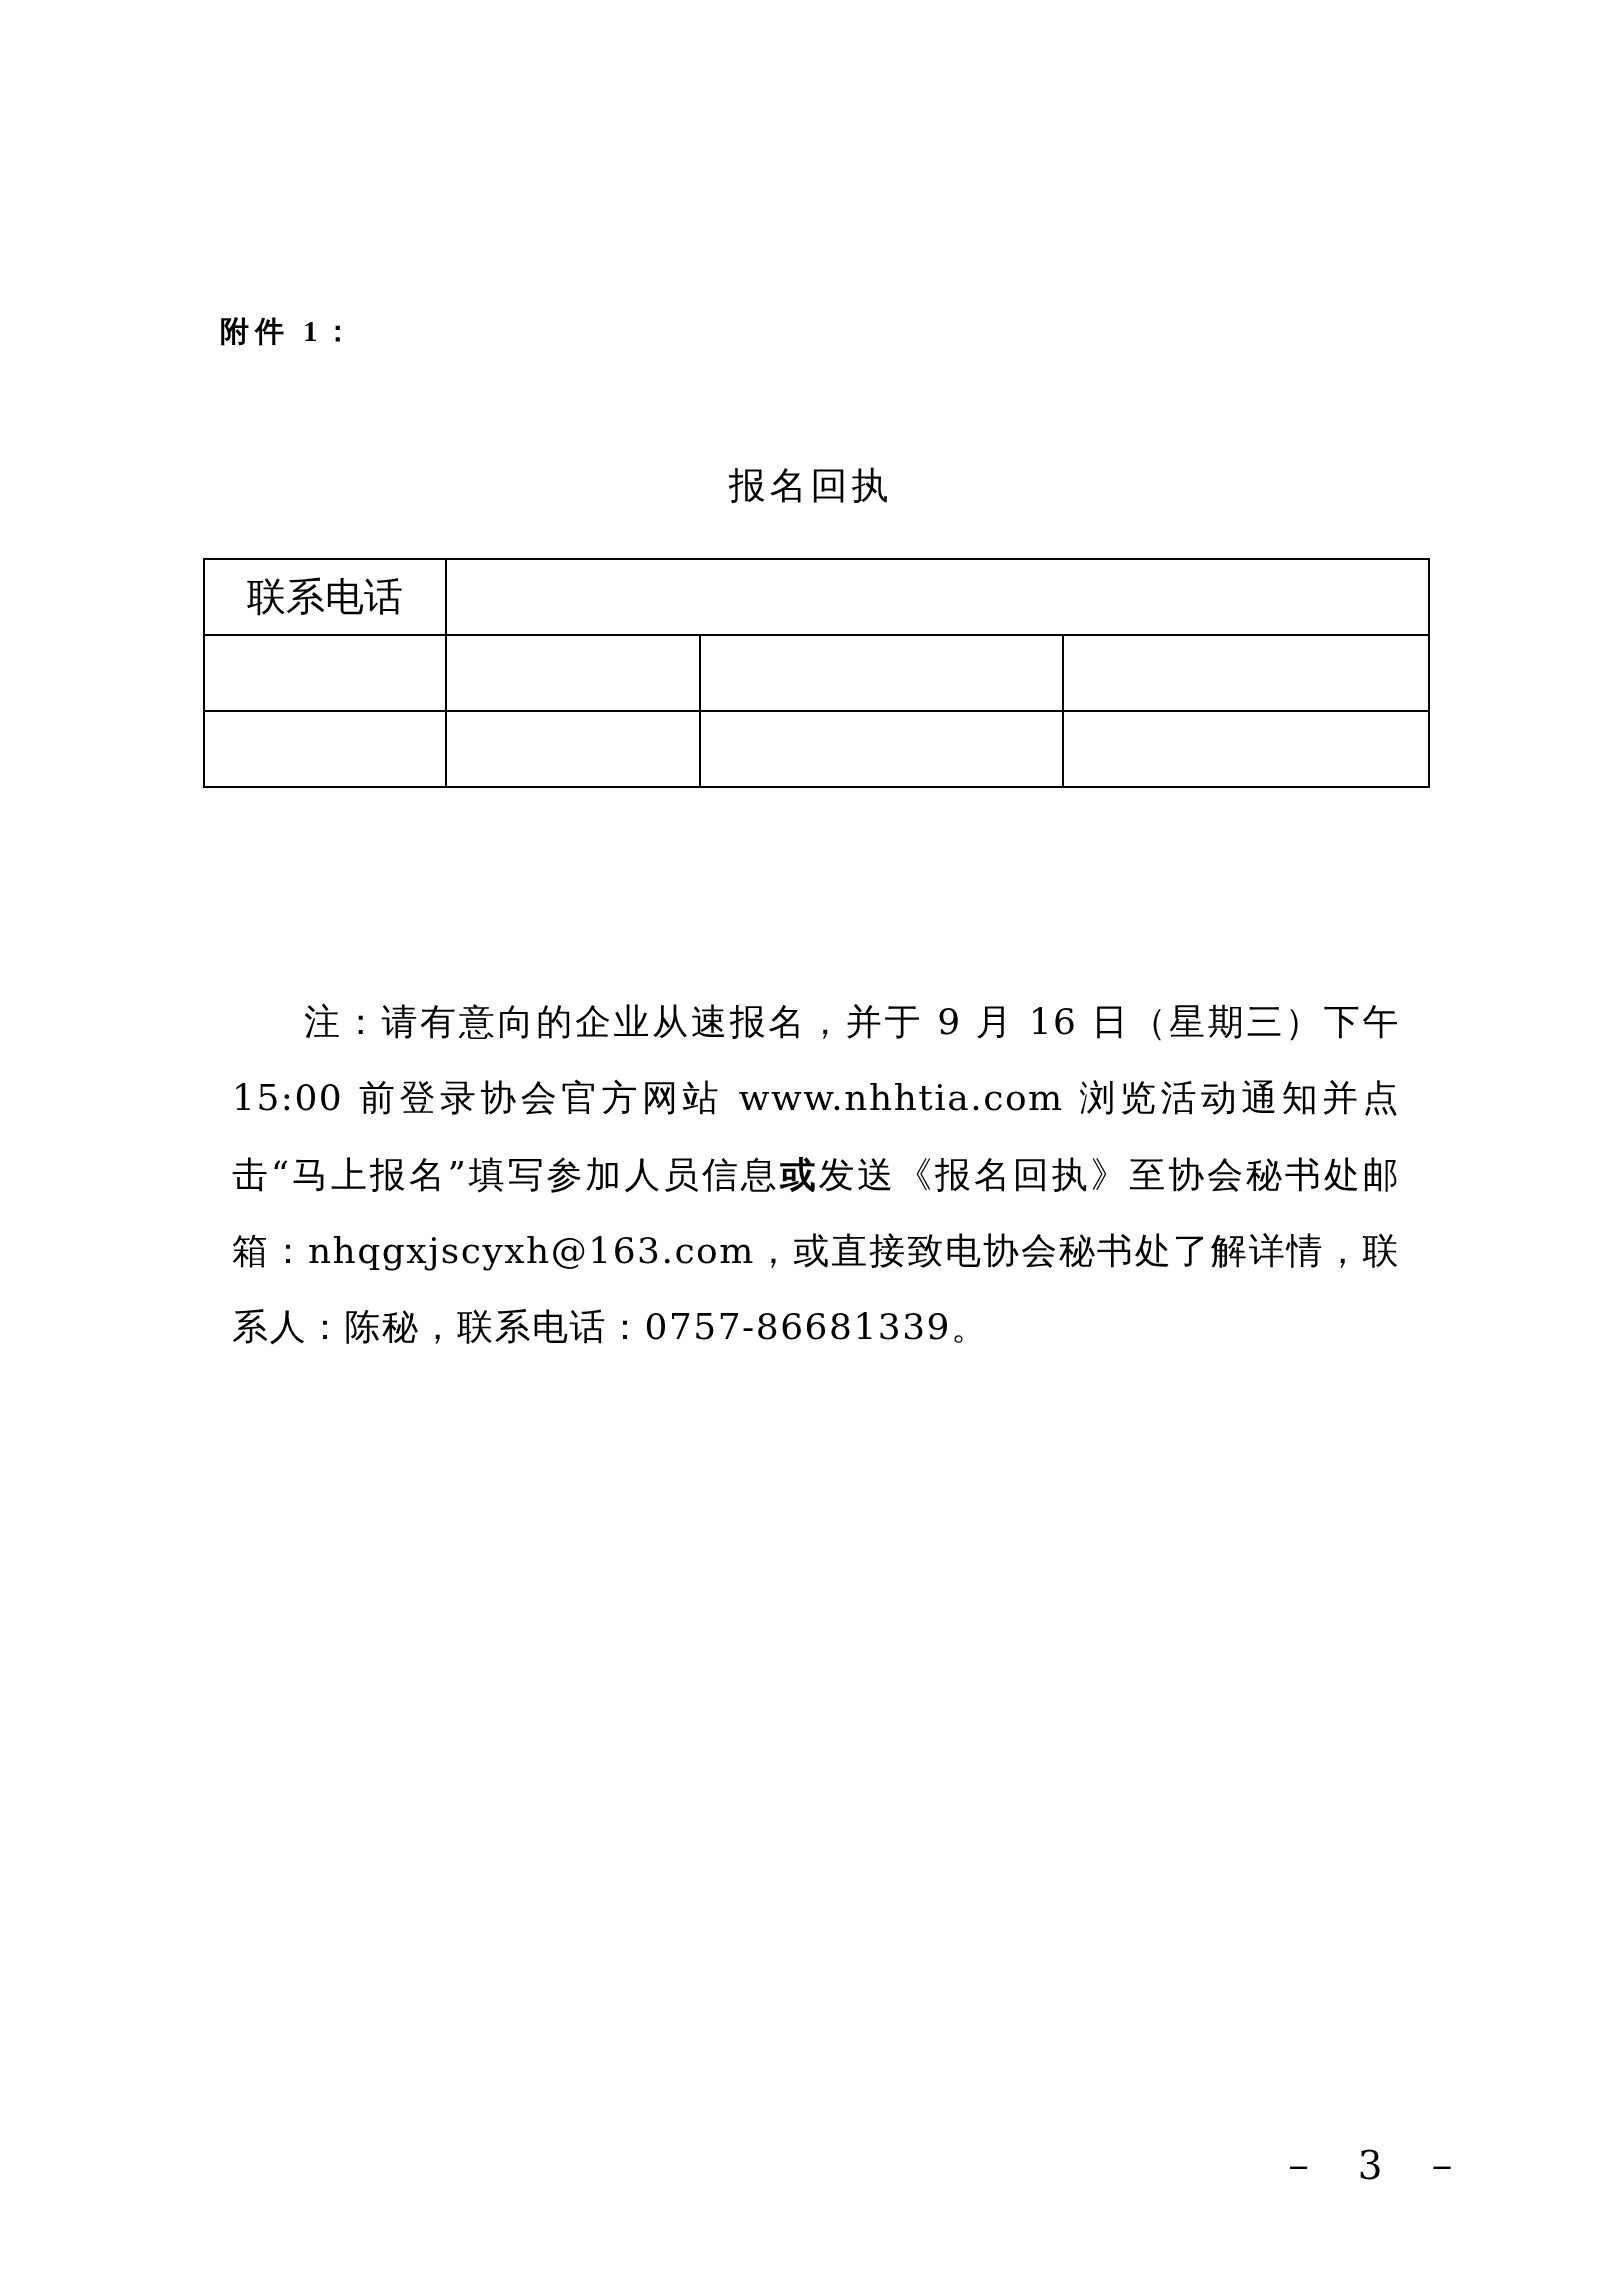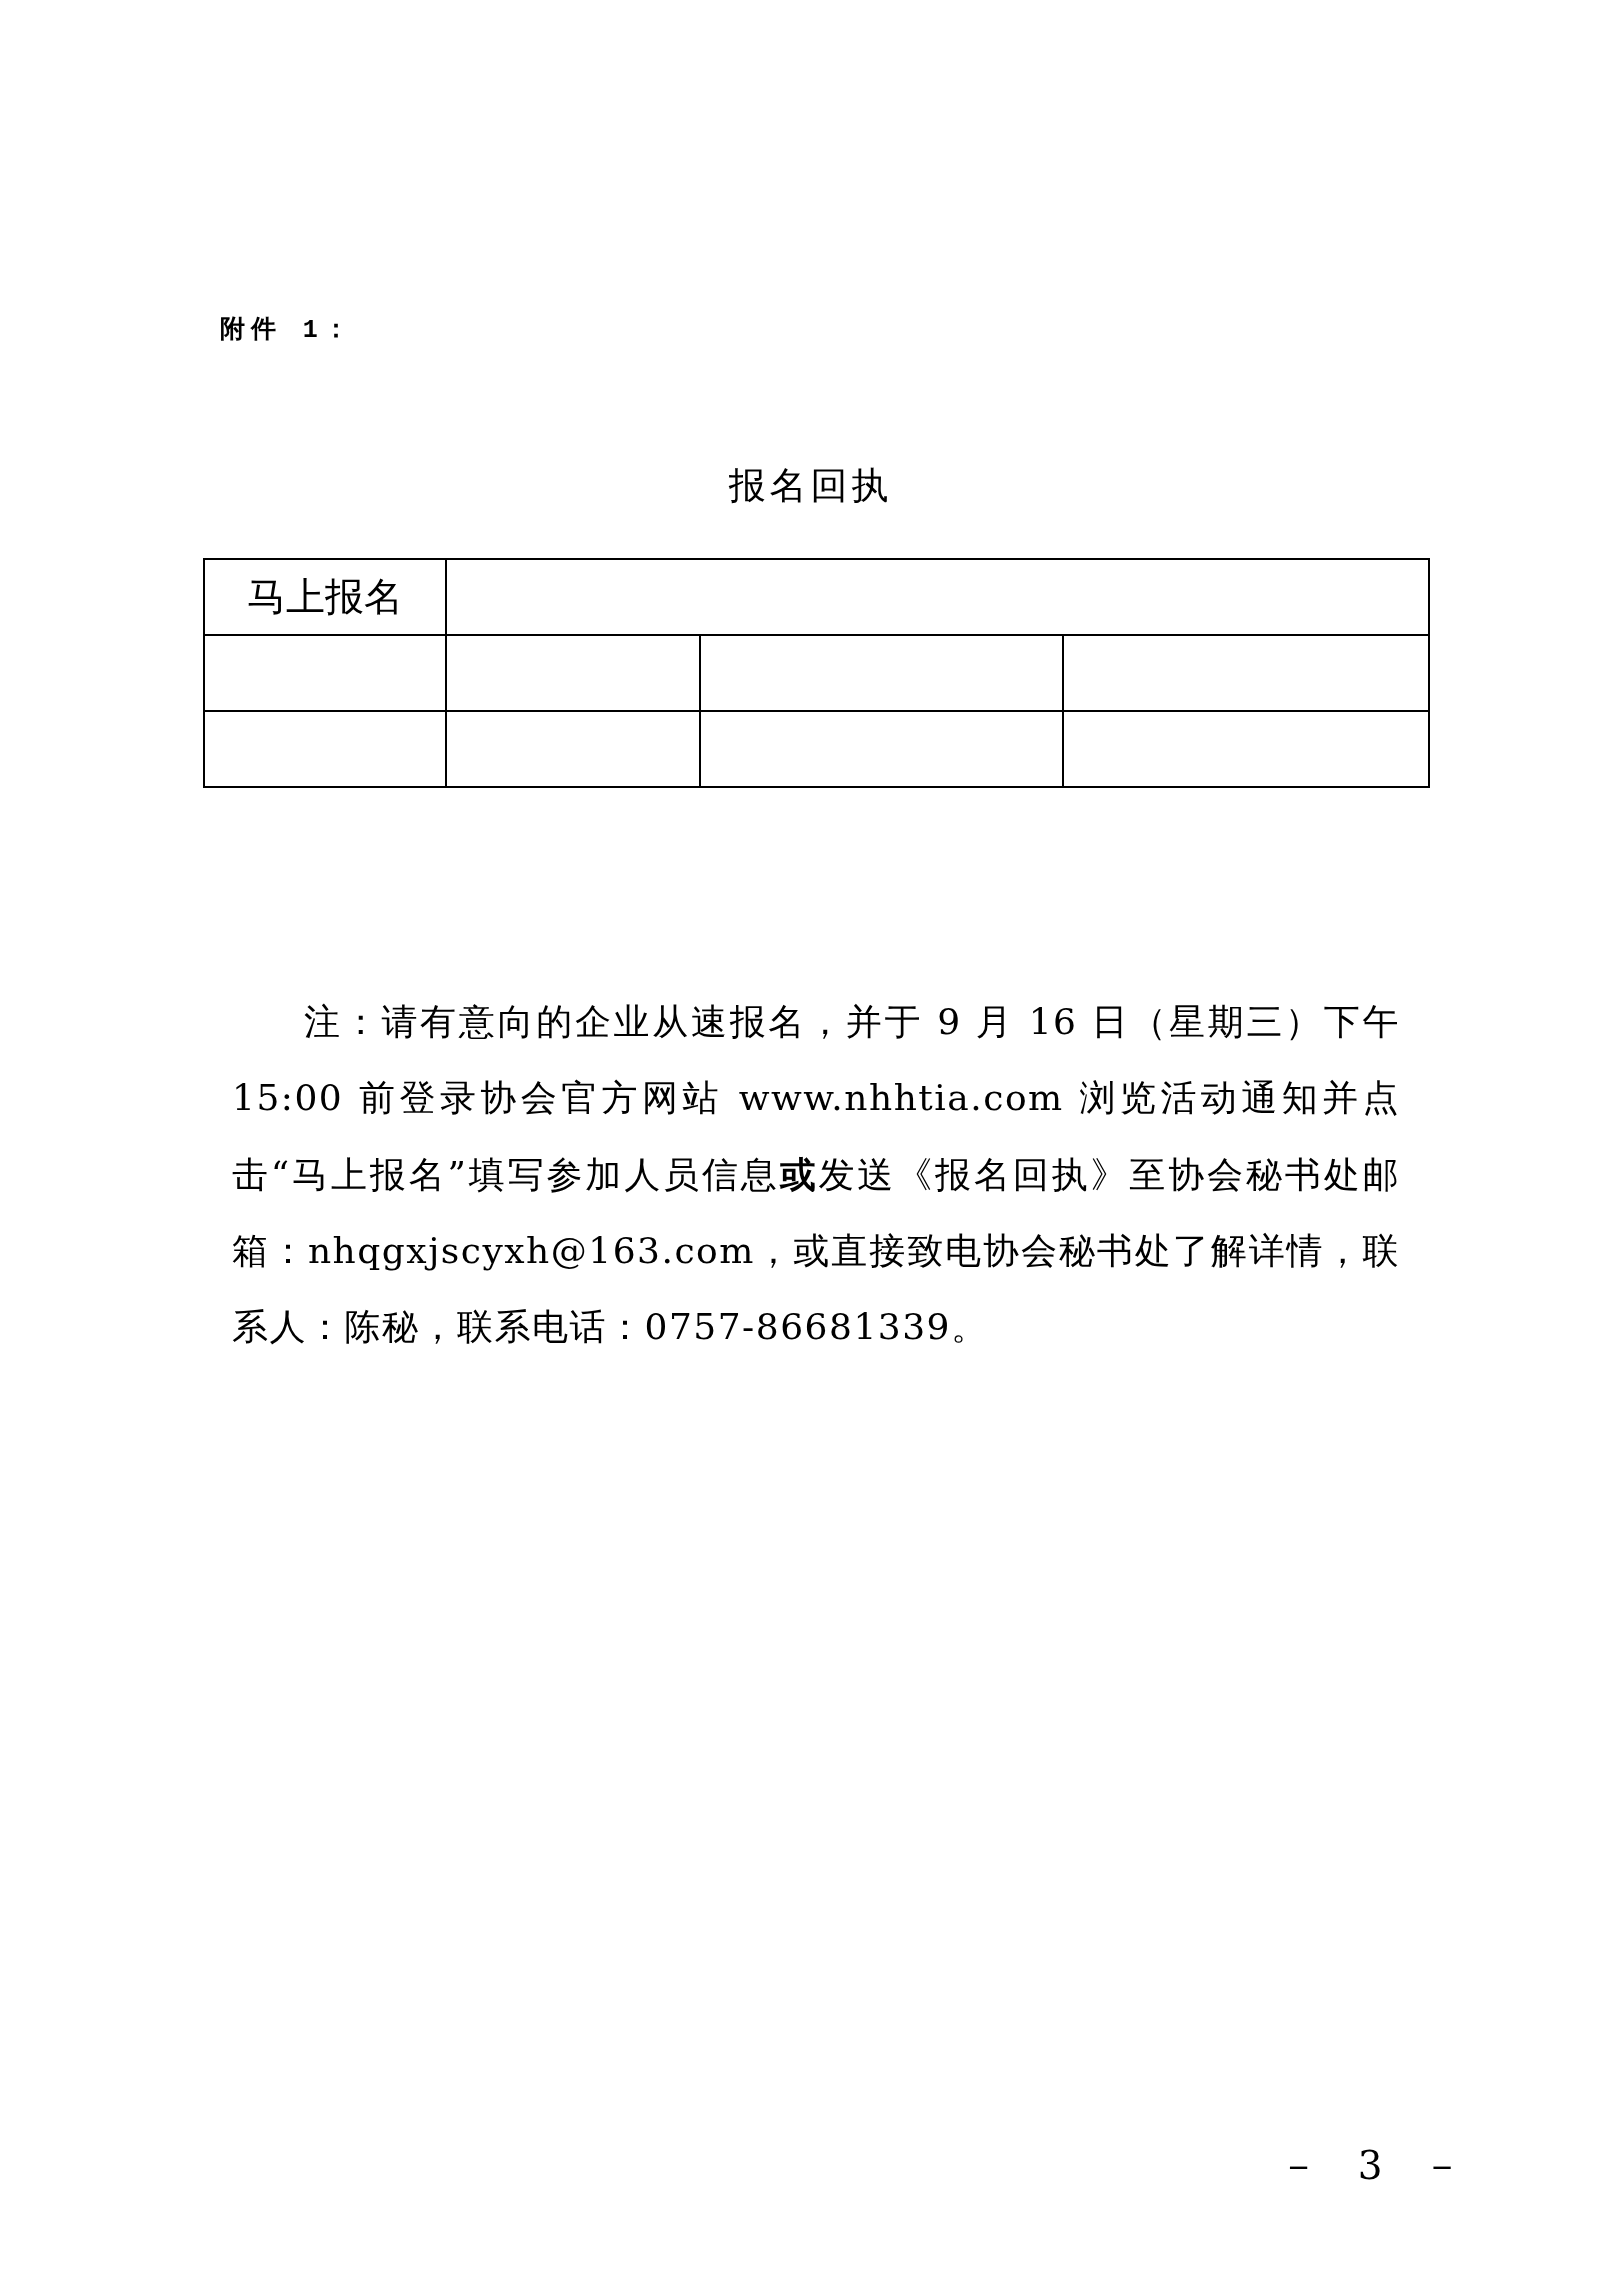--- a/index.html
+++ b/index.html
@@ -1,19 +1,19 @@
 <!DOCTYPE html>
 <html><head>
 <meta charset="utf-8">
 <style>
   html, body { margin:0; padding:0; background:#ffffff; }
   body { width:1621px; height:2293px; position:relative; overflow:hidden;
          font-family: "DejaVu Serif", "Liberation Serif", serif; color:#000; }
-  .attach { position:absolute; left:220px; top:312px; font-size:25px; font-weight:bold;
-            font-family:Liberation Mono, monospace; letter-spacing:5.9px; }
+  .attach { position:absolute; left:220px; top:312px; font-size:29px; font-weight:bold;
+            font-family:Liberation Serif, serif; letter-spacing:5.9px; }
   .title { position:absolute; left:0; width:1621px; top:461px; text-align:center;
            font-size:37px; letter-spacing:3.9px; }
   table.form { position:absolute; left:203px; top:558px; width:1224px;
                border-collapse:collapse; table-layout:fixed; }
   table.form td { border:2px solid #000; height:74px; text-align:center; vertical-align:middle;
                   font-size:39px; font-family:"DejaVu Sans", sans-serif; padding:0; }
   .note { position:absolute; left:220px; top:972px; width:1192px; font-size:36px;
           line-height:76px; text-align:justify; letter-spacing:1.5px; }
   .note p { margin:12px; text-indent:2em; }
   .note b { font-weight:bold; }
@@ -27,21 +27,21 @@
 
 <table class="form">
   <colgroup>
     <col style="width:242px">
       <col style="width:254px">
       <col style="width:363px">
       <col style="width:366px">
   </colgroup>
   <tbody>
       <tr>
-    <td>马上报名</td>
+    <td>联系电话</td>
     <td colspan="3"></td>
   </tr>
   <tr>
     <td></td>
     <td></td>
     <td></td>
     <td></td>
   </tr>
   <tr>
     <td></td>

